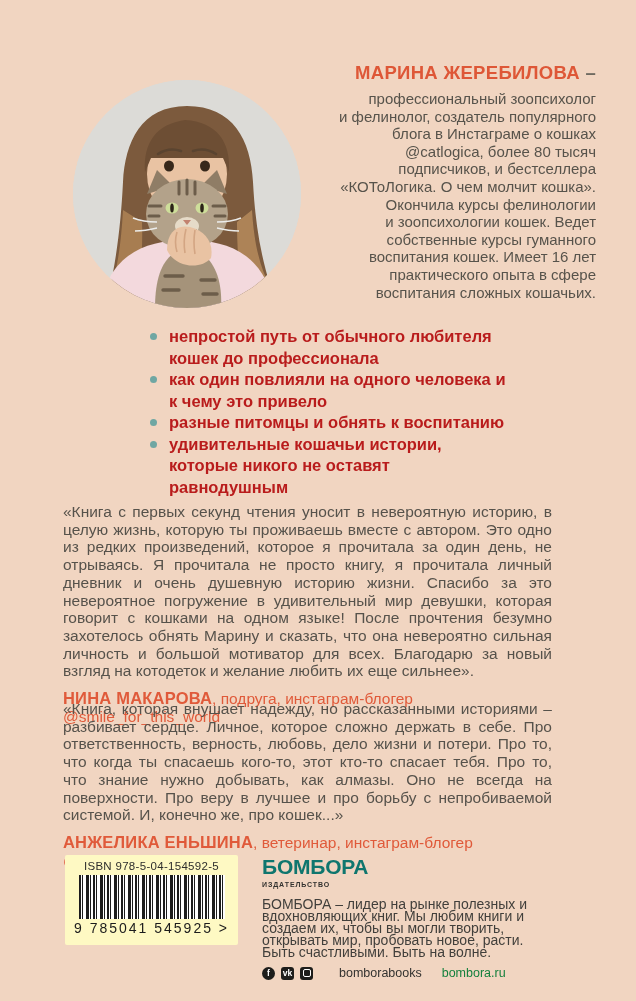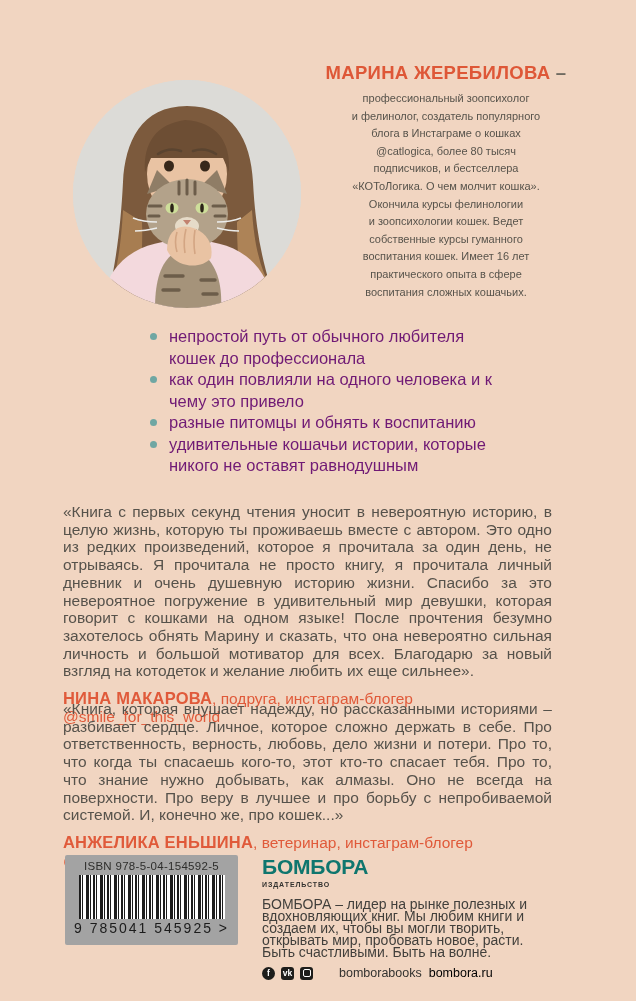--- a/index.html
+++ b/index.html
@@ -14,37 +14,37 @@
   
   .photo{
     position:absolute;left:73px;top:80px;width:228px;height:228px;
     border-radius:50%;overflow:hidden;background:#dcdbd7;
   }
   .photo svg{display:block;width:100%;height:100%;}
 
   
   .bio-block{
     position:absolute;left:296px;top:62px;width:300px;
-    text-align:center;
+    text-align:right;
   }
   .bio-title{
     font-size:18.5px;font-weight:bold;color:#de5737;
     letter-spacing:0.3px;margin-bottom:6px;
   }
   .bio-title .dash{color:#6f6a60;font-weight:bold;}
   .bio-text{
-    font-size:11px;line-height:17.6px;color:#57534b;
+    font-size:15px;line-height:17.6px;color:#57534b;
     white-space:pre-line;
   }
 
   
   .bullets{position:absolute;left:148px;top:326px;width:364px;}
   .bullet{
     position:relative;padding-left:21px;
-    font-size:16.5px;font-weight:normal;color:#701a75;
+    font-size:16.5px;font-weight:bold;color:#b91c1c;
     line-height:21.5px;
   }
   .bullet .dot{
     position:absolute;left:2px;top:7px;width:7px;height:7px;
     border-radius:50%;background:#6fa7a3;
   }
 
   
   .review{position:absolute;left:63px;width:489px;}
   .review-1{top:503px;}
@@ -52,21 +52,21 @@
   .review-text{
     font-size:15.5px;line-height:17.7px;color:#56524b;
     text-align:justify;margin:0;
   }
   .review-attr{margin-top:9px;font-size:15.5px;color:#e05a3a;}
   .review-attr .name{font-weight:bold;font-size:16.5px;letter-spacing:0.2px;}
 
   
   .barcode-box{
     position:absolute;left:65px;top:855px;width:173px;height:90px;
-    background:#a3a3a3;border-radius:2px;
+    background:#fef9c3;border-radius:2px;
     display:flex;flex-direction:column;align-items:center;
     padding-top:5px;box-sizing:border-box;
   }
   .isbn{font-size:11.5px;color:#2e2e2c;letter-spacing:0.3px;}
   .bars{
     width:146px;height:44px;margin-top:3px;
     background:repeating-linear-gradient(90deg,
       #1c1c1c 0 2px, #fefefe 2px 3px,
       #1c1c1c 3px 4px, #fefefe 4px 7px,
       #1c1c1c 7px 10px, #fefefe 10px 11px,
@@ -90,21 +90,21 @@
     display:inline-flex;align-items:center;justify-content:center;
     font-size:8.5px;font-weight:bold;line-height:1;
   }
   .si-round{border-radius:50%;}
   .si-rrect{border-radius:3px;}
   .si-insta{position:relative;}
   .si-insta .lens{
     width:6px;height:6px;border:1.4px solid #fefefe;border-radius:2px;
   }
   .social-handle{font-size:12.5px;color:#33322f;margin-left:20px;}
-  .social-site{font-size:12.5px;color:#000000;margin-left:1px;}
+  .social-site{font-size:12.5px;color:#15803d;margin-left:14px;}
 </style>
 </head>
 <body>
 
 <div class="cover">
 
   <div class="photo">
     <svg viewBox="0 0 228 228">
       <rect width="228" height="228" fill="#dcdbd7"></rect>
 

